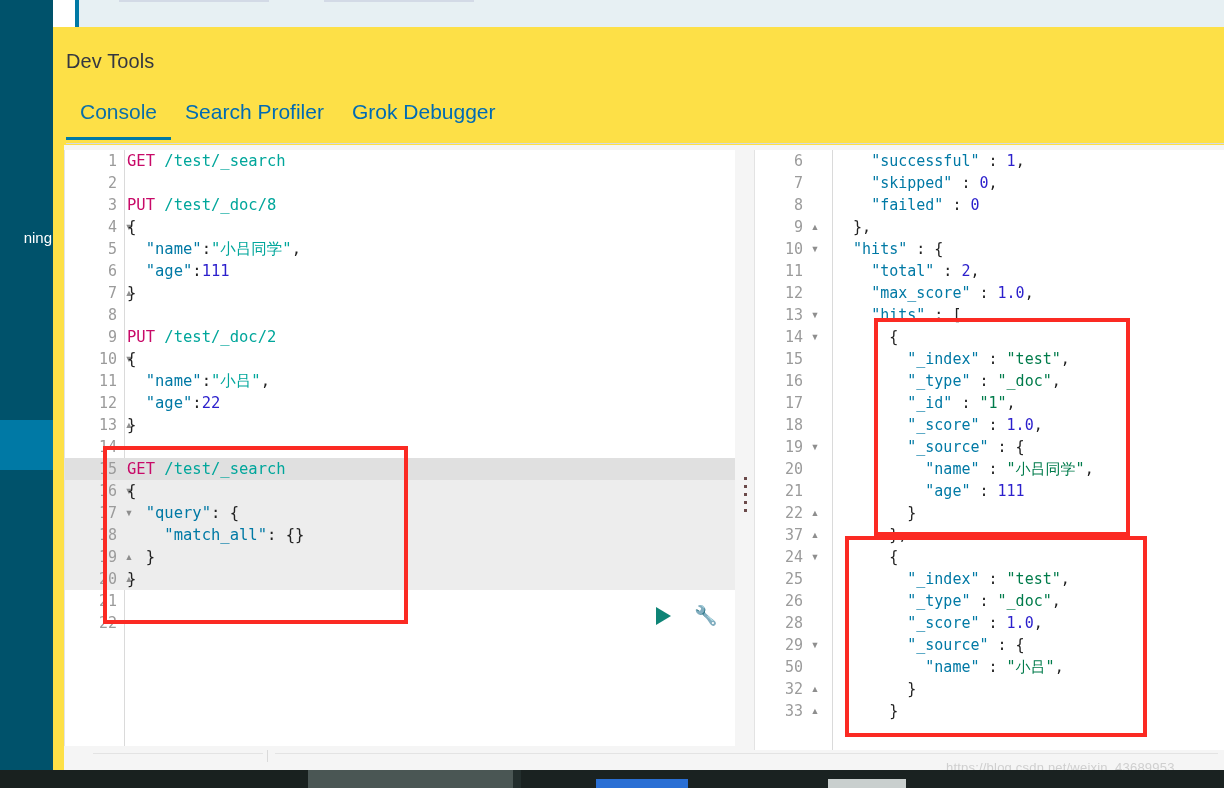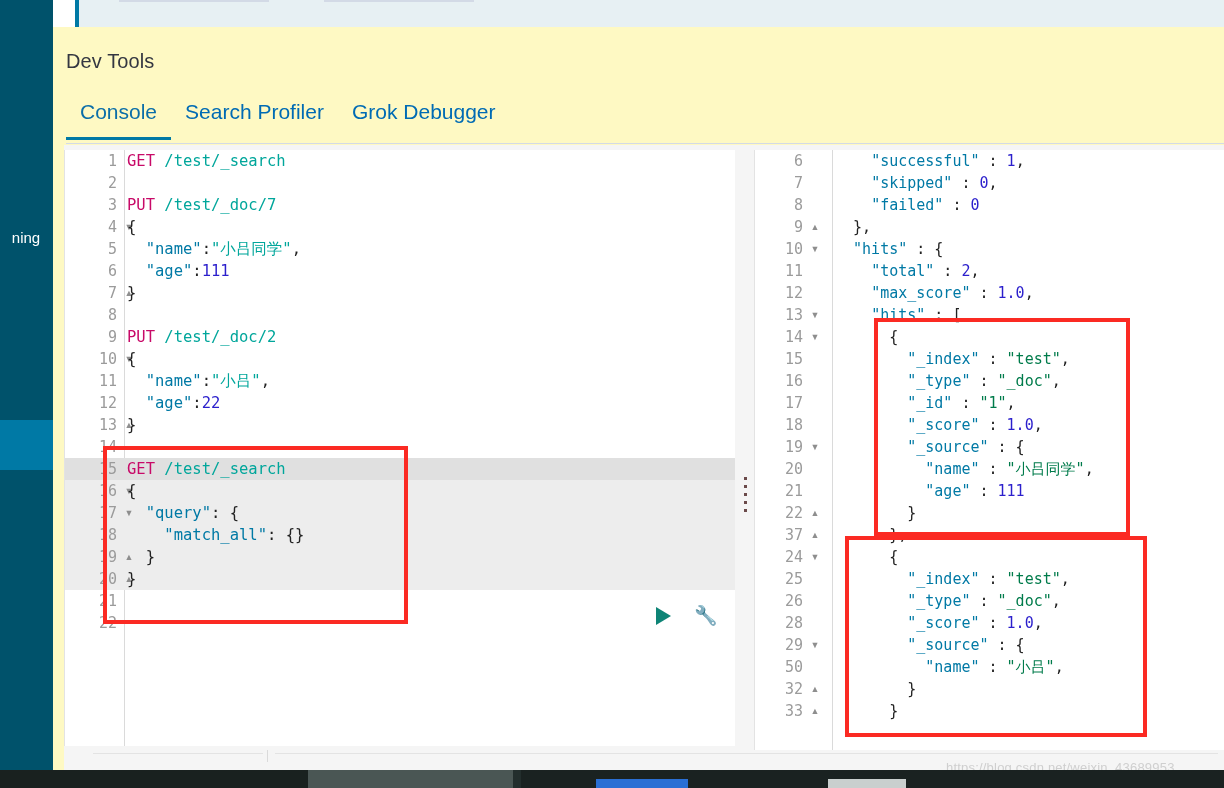--- a/index.html
+++ b/index.html
@@ -13,21 +13,21 @@
   #root { position: relative; width: 1224px; height: 788px; }
 
   
   .nav-rail {
     position: absolute; left: 0; top: 0; width: 53px; height: 770px;
     background: #00526B;
   }
   .nav-rail-label {
     position: absolute; left: 0; top: 229px; width: 53px;
     color: #ffffff; font-size: 15px; line-height: 18px;
-    text-align: center; padding-right: 1px; white-space: nowrap;
+    text-align: right; padding-right: 1px; white-space: nowrap;
     overflow: hidden; direction: rtl;
   }
   .nav-rail-active {
     position: absolute; left: 0; top: 420px; width: 53px; height: 50px;
     background: #0079A5;
   }
 
   
   .top-banner {
     position: absolute; left: 75px; top: 0; right: 0; height: 27px;
@@ -39,21 +39,21 @@
   }
   .tb-line {
     position: absolute; top: 0; height: 2px; background: #D3DAE6;
   }
   .tb-line.l1 { left: 40px; width: 150px; }
   .tb-line.l2 { left: 245px; width: 150px; }
 
   
   .app-panel {
     position: absolute; left: 53px; top: 27px; right: 0; bottom: 18px;
-    background: #fef9c3;
+    background: #fde047;
   }
   .app-title {
     position: absolute; left: 13px; top: 23px;
     font-size: 20px; color: #343741; letter-spacing: .1px;
   }
 
   
   .tabs {
     position: absolute; left: 13px; top: 73px; right: 0; height: 44px;
   }
@@ -227,21 +227,21 @@
     <div class="tabs-underline"></div>
     <div class="tabs-underline-short"></div>
 
     <div class="console-body">
 
       <div class="editor-pane">
         <div class="gutter-sep"></div>
         <div class="code-rows" id="editor-rows">
             <div class="code-row"><div class="gutter">1</div><div class="codeline"><span class="t-method">GET</span><span class="t-plain"> </span><span class="t-url">/test/_search</span></div></div>
             <div class="code-row"><div class="gutter">2</div><div class="codeline"></div></div>
-            <div class="code-row"><div class="gutter">3</div><div class="codeline"><span class="t-method">PUT</span><span class="t-plain"> </span><span class="t-url">/test/_doc/7</span></div></div>
+            <div class="code-row"><div class="gutter">3</div><div class="codeline"><span class="t-method">PUT</span><span class="t-plain"> </span><span class="t-url">/test/_doc/8</span></div></div>
             <div class="code-row"><div class="gutter">4</div><div class="fold" style="left: 58px;">▼</div><div class="codeline"><span class="t-punct">{</span></div></div>
             <div class="code-row"><div class="gutter">5</div><div class="codeline"><span class="t-plain">  </span><span class="t-key">"name"</span><span class="t-punct">:</span><span class="t-str">"小吕同学"</span><span class="t-punct">,</span></div></div>
             <div class="code-row"><div class="gutter">6</div><div class="codeline"><span class="t-plain">  </span><span class="t-key">"age"</span><span class="t-punct">:</span><span class="t-num">111</span></div></div>
             <div class="code-row"><div class="gutter">7</div><div class="fold" style="left: 58px;">▲</div><div class="codeline"><span class="t-punct">}</span></div></div>
             <div class="code-row"><div class="gutter">8</div><div class="codeline"></div></div>
             <div class="code-row"><div class="gutter">9</div><div class="codeline"><span class="t-method">PUT</span><span class="t-plain"> </span><span class="t-url">/test/_doc/2</span></div></div>
             <div class="code-row"><div class="gutter">10</div><div class="fold" style="left: 58px;">▼</div><div class="codeline"><span class="t-punct">{</span></div></div>
             <div class="code-row"><div class="gutter">11</div><div class="codeline"><span class="t-plain">  </span><span class="t-key">"name"</span><span class="t-punct">:</span><span class="t-str">"小吕"</span><span class="t-punct">,</span></div></div>
             <div class="code-row"><div class="gutter">12</div><div class="codeline"><span class="t-plain">  </span><span class="t-key">"age"</span><span class="t-punct">:</span><span class="t-num">22</span></div></div>
             <div class="code-row"><div class="gutter">13</div><div class="fold" style="left: 58px;">▲</div><div class="codeline"><span class="t-punct">}</span></div></div>

